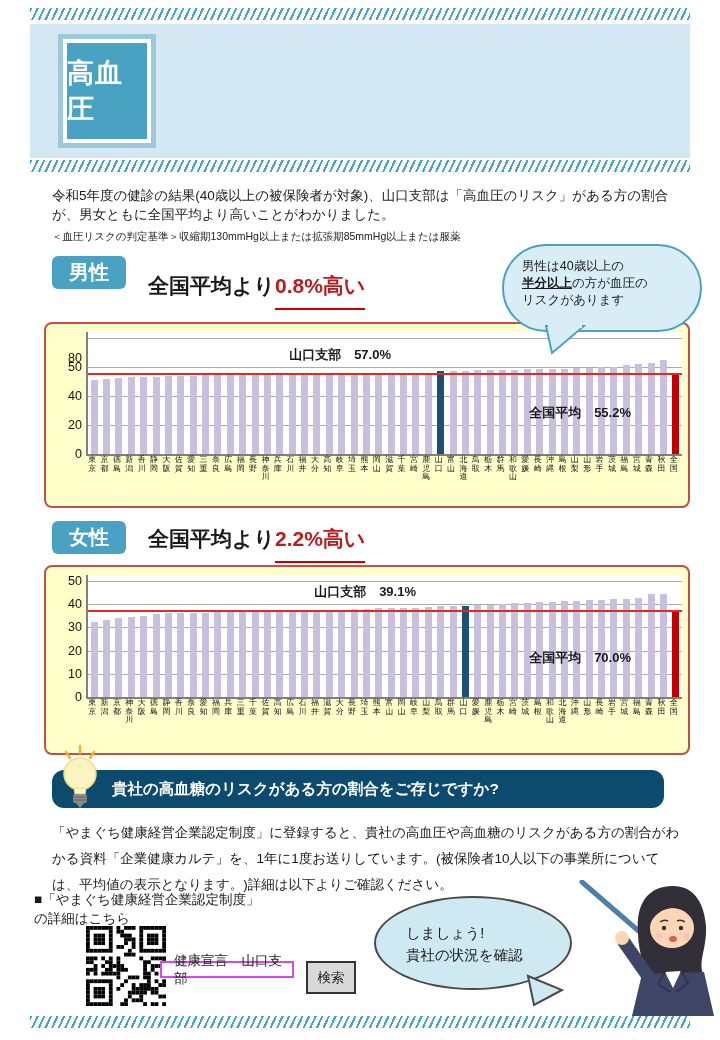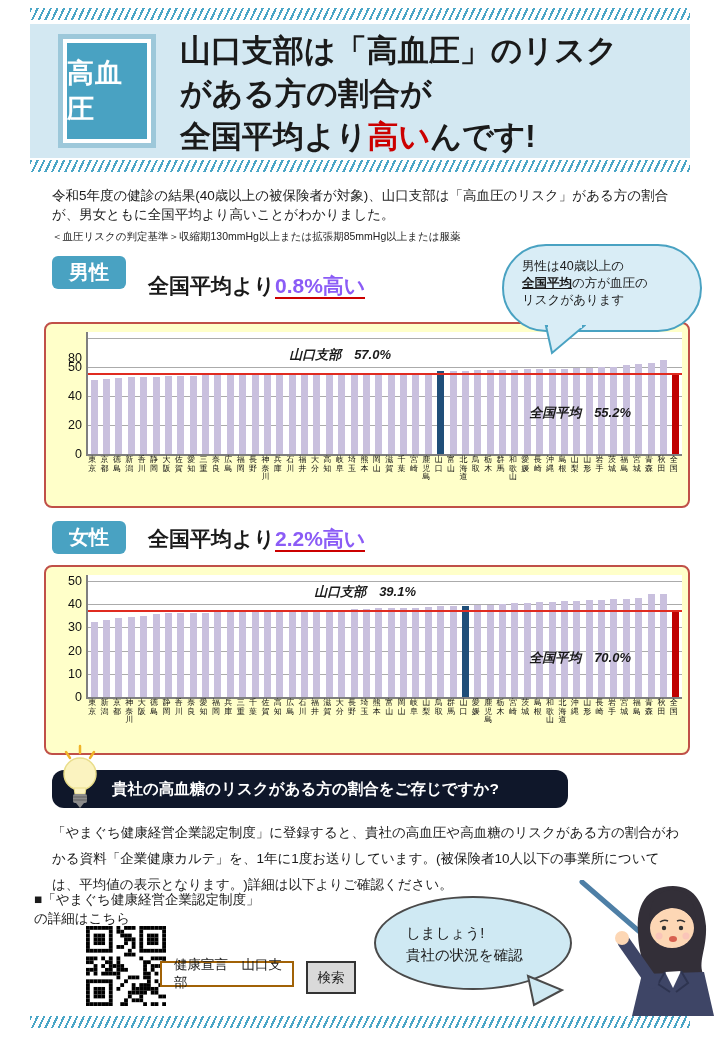--- a/index.html
+++ b/index.html
@@ -15,52 +15,52 @@
         display:flex;align-items:center;justify-content:center;color:#fff;font-size:27px;font-weight:bold;letter-spacing:1px;}
   #page-title{position:absolute;left:150px;top:5px;font-size:31px;font-weight:bold;line-height:43px;}
   .red-em{color:#cc0000;}
   
   #intro-p{position:absolute;left:52px;top:186px;width:628px;font-size:13.5px;line-height:19px;}
   #criteria{position:absolute;left:52px;top:230px;font-size:10.5px;color:#222;}
   
   .sex-badge{position:absolute;left:52px;width:74px;height:33px;background:#49a2c2;border-radius:6px;
         color:#fff;font-size:20px;font-weight:bold;display:flex;align-items:center;justify-content:center;}
   .claim{position:absolute;left:148px;font-size:21px;font-weight:bold;line-height:31px;}
-  .claim .delta{color:#8b5cf6;border-bottom:2px solid #cc0000;padding-bottom:0;}
+  .claim .delta{color:#b91c1c;border-bottom:2px solid #cc0000;padding-bottom:11px;}
   
   #bubble-male{position:absolute;left:502px;top:244px;width:200px;height:88px;background:#d9edf6;
         border:2px solid #49a2c2;border-radius:44px;box-sizing:border-box;z-index:6;
         font-size:12.5px;line-height:17px;padding:12px 10px 0 18px;}
   #bubble-male .bubble-tail{position:absolute;left:38px;bottom:-25px;}
   .u-bold{font-weight:bold;text-decoration:underline;}
   
   .chart-panel{position:absolute;left:44px;width:646px;background:#ffffc9;border:2px solid #c05048;
         border-radius:8px;box-sizing:border-box;z-index:2;}
   .plot{position:absolute;left:40px;top:8px;width:594px;height:122px;background:#fff;
         border-left:2px solid #7f7f7f;border-bottom:2px solid #7f7f7f;}
   .gridline{position:absolute;left:0;right:0;height:1px;background:#ababab;z-index:1;}
   .ytick{position:absolute;left:-38px;width:32px;text-align:right;font-size:12.5px;color:#111;}
   .bars{position:absolute;left:0;right:0;top:0;bottom:0;display:flex;z-index:2;}
   .col{flex:1;display:flex;align-items:flex-end;justify-content:center;}
   .bar{width:7px;}
   .refline{position:absolute;left:0;right:0;height:2px;background:#e02b20;z-index:3;}
   .xlabels{position:absolute;left:40px;top:132px;width:594px;display:flex;}
   .xl{flex:1;text-align:center;font-size:8px;line-height:8.5px;color:#111;}
   .xl span{display:block;}
-  .ann{position:absolute;font-size:13px;font-weight:bold;color:#1a1a1a;z-index:4;text-align:right;font-style:italic;}
+  .ann{position:absolute;font-size:13px;font-weight:bold;color:#1a1a1a;z-index:4;text-align:right;}
   
-  #banner{position:absolute;left:52px;top:770px;width:516px;height:38px;background:#0f172a;border-radius:12px;
+  #banner{position:absolute;left:52px;top:770px;width:612px;height:38px;background:#0c4a6e;border-radius:12px;
         color:#fff;font-size:15.5px;font-weight:bold;display:flex;align-items:center;padding-left:60px;box-sizing:border-box;}
   #bulb{position:absolute;left:56px;top:744px;z-index:3;}
   #reg-p{position:absolute;left:52px;top:820px;width:632px;font-size:13.5px;line-height:26px;}
   
   #det1{position:absolute;left:34px;top:891px;font-size:13.5px;}
   #det2{position:absolute;left:34px;top:910px;font-size:13.5px;}
   #qr{position:absolute;left:86px;top:926px;width:80px;height:80px;}
-  #searchbox{position:absolute;left:160px;top:961px;width:134px;height:26px;background:#fff;border:2px solid #a16207;
+  #searchbox{position:absolute;left:160px;top:961px;width:134px;height:17px;background:#fff;border:2px solid #d946ef;
         box-sizing:border-box;display:flex;align-items:center;justify-content:center;font-size:13.5px;padding-left:12px;}
   #searchbtn{position:absolute;left:306px;top:961px;width:50px;height:33px;background:#d9d9d9;border:2px solid #333;
         box-sizing:border-box;display:flex;align-items:center;justify-content:center;font-size:13.5px;}
   
   #bubble-footer{position:absolute;left:374px;top:896px;width:198px;height:94px;background:#cfe9f3;
         border:2px solid #4a4a4a;border-radius:50%;box-sizing:border-box;z-index:2;
         font-size:14.5px;line-height:22px;padding:24px 0 0 30px;}
   #bubble-footer .bubble-tail{position:absolute;left:150px;top:76px;}
   #person{position:absolute;left:578px;top:880px;z-index:1;}
 </style>
@@ -68,38 +68,33 @@
 <body>
 
 <div id="page">
 
   <div class="stripes" style="top:8px"></div>
 
   <div id="header">
     <div class="tag-outer">
       <div class="tag-inner">高血圧</div>
     </div>
-    <div id="page-title">
-      <div>山口支部は「高血圧」のリスク</div>
-      <div>がある方の割合が</div>
-      <div><span>全国平均より</span><span class="red-em">高い</span><span>んです!</span></div>
-    </div>
   </div>
 
   <div class="stripes" style="top:160px"></div>
 
   <div id="intro-p">令和5年度の健診の結果(40歳以上の被保険者が対象)、山口支部は「高血圧のリスク」がある方の割合が、男女ともに全国平均より高いことがわかりました。</div>
   <div id="criteria">＜血圧リスクの判定基準＞収縮期130mmHg以上または拡張期85mmHg以上または服薬</div>
 
   <div class="sex-badge" style="top:256px">男性</div>
   <div class="claim" style="top:270px"><span>全国平均より</span><span class="delta">0.8%高い</span></div>
 
   <div id="bubble-male">
     <div>男性は40歳以上の</div>
-    <div><span class="u-bold">全国平均</span><span>の方が血圧の</span></div>
+    <div><span class="u-bold">半分以上</span><span>の方が血圧の</span></div>
     <div>リスクがあります</div>
     <svg class="bubble-tail" width="44" height="30">
       <path d="M4,1 L42,1 L10,28 Z" fill="#d9edf6" stroke="#49a2c2" stroke-width="2"></path>
       <rect x="6" y="0" width="34" height="3" fill="#d9edf6"></rect>
     </svg>
   </div>
 
   <div class="chart-panel" style="top:322px;height:186px">
     <div class="plot">
         <div class="ytick" style="top: 115px;">0</div>

